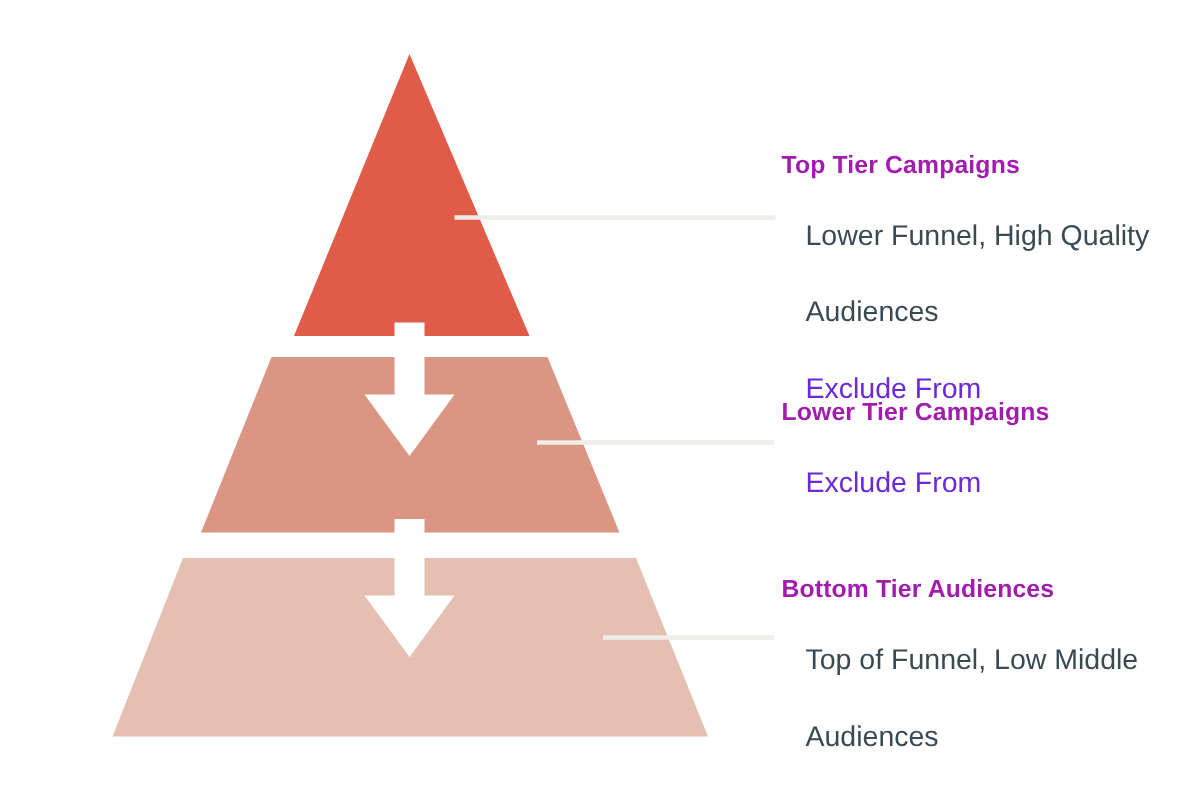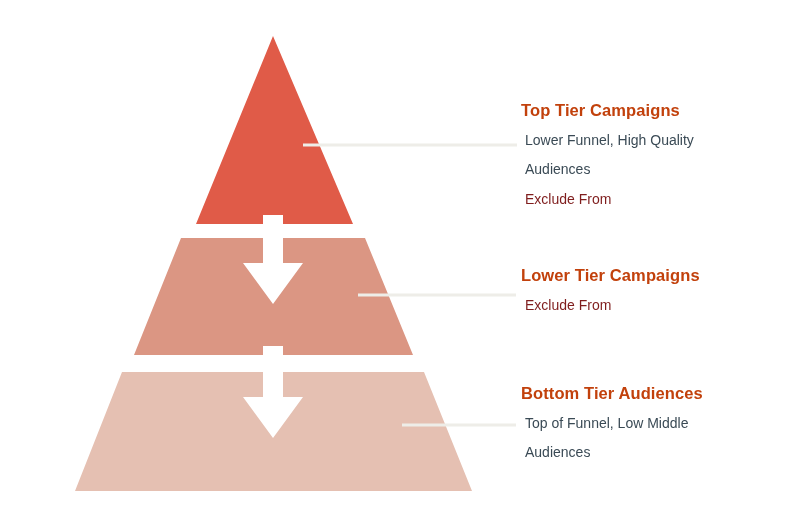--- a/index.html
+++ b/index.html
@@ -36,36 +36,36 @@
     left: 521px;
     width: 262px;
   }
   .callout-top    { top: 98px; }
   .callout-middle { top: 263px; }
   .callout-bottom { top: 381px; }
 
   .callout-title {
     font-size: 16.5px;
     font-weight: bold;
-    color: #c2410c;
+    color: #a21caf;
     line-height: 1.55;
     letter-spacing: 0.1px;
     margin: 0;
     white-space: nowrap;
   }
   .callout-line {
-    font-size: 14px;
+    font-size: 19px;
     font-weight: normal;
     color: #3a4a55;
     line-height: 1.85;
-    margin: 4px;
+    margin: 16px;
     white-space: nowrap;
   }
   .callout-line.accent {
-    color: #7f1d1d;
+    color: #6d28d9;
   }
 </style>
 </head>
 <body>
 
 <div class="diagram-canvas">
 
   <svg class="pyramid-svg" viewBox="0 0 798 526" xmlns="http://www.w3.org/2000/svg">
 
     <path fill="#e05b48" d="M 273,36

